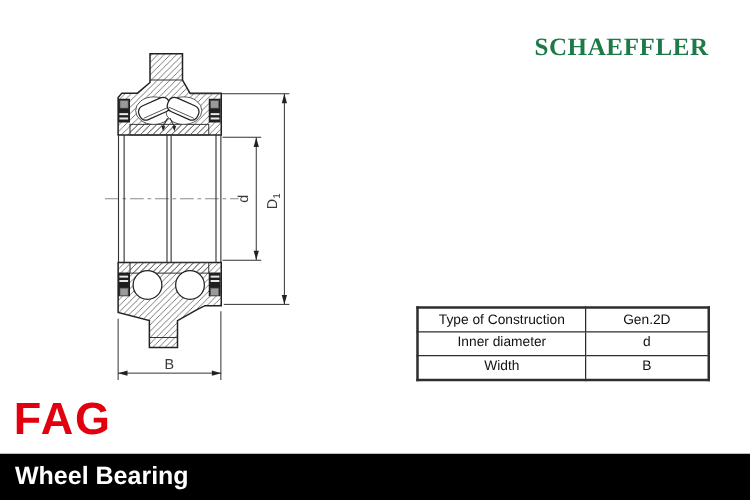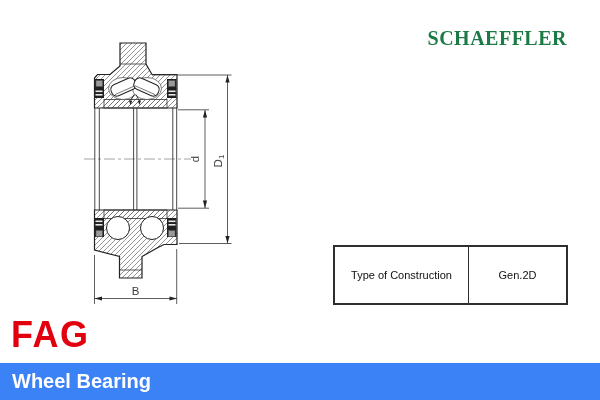--- a/index.html
+++ b/index.html
@@ -34,21 +34,21 @@
   .spec-table sub{font-size:8px;}
   
   .fag-logo{
     position:absolute;left:11px;top:314px;
     font-weight:bold;font-size:36px;letter-spacing:1.5px;
     color:#E2000F;white-space:nowrap;
   }
   
   .bottom-bar{
     position:absolute;left:0;top:363px;width:600px;height:37px;
-    background:#3b82f6;
+    background:#000000;
   }
   .bottom-bar .bar-title{
     position:absolute;left:12px;top:0;height:37px;line-height:37px;
     font-weight:bold;font-size:20px;color:#ffffff;white-space:nowrap;
   }
 </style>
 </head>
 <body>
 
 <div class="schaeffler-logo">SCHAEFFLER</div>
@@ -165,20 +165,28 @@
   <text transform="translate(198.5,159) rotate(-90)" text-anchor="middle" font-size="11.5" fill="#3a3a3a">d</text>
   <text transform="translate(221.5,161) rotate(-90)" text-anchor="middle" font-size="11.5" fill="#3a3a3a"><tspan>D</tspan><tspan font-size="8" dy="2.5">1</tspan></text>
 </svg>
 
 <table class="spec-table">
   <tbody>
       <tr>
         <td class="label-col">Type of Construction</td>
         <td class="value-col">Gen.2D</td>
       </tr>
+      <tr>
+        <td class="label-col">Inner diameter</td>
+        <td class="value-col">d</td>
+      </tr>
+      <tr>
+        <td class="label-col">Width</td>
+        <td class="value-col">B</td>
+      </tr>
     </tbody>
 </table>
 
 <div class="fag-logo">FAG</div>
 
 <div class="bottom-bar">
   <span class="bar-title">Wheel Bearing</span>
 </div>
 
 </body></html>

